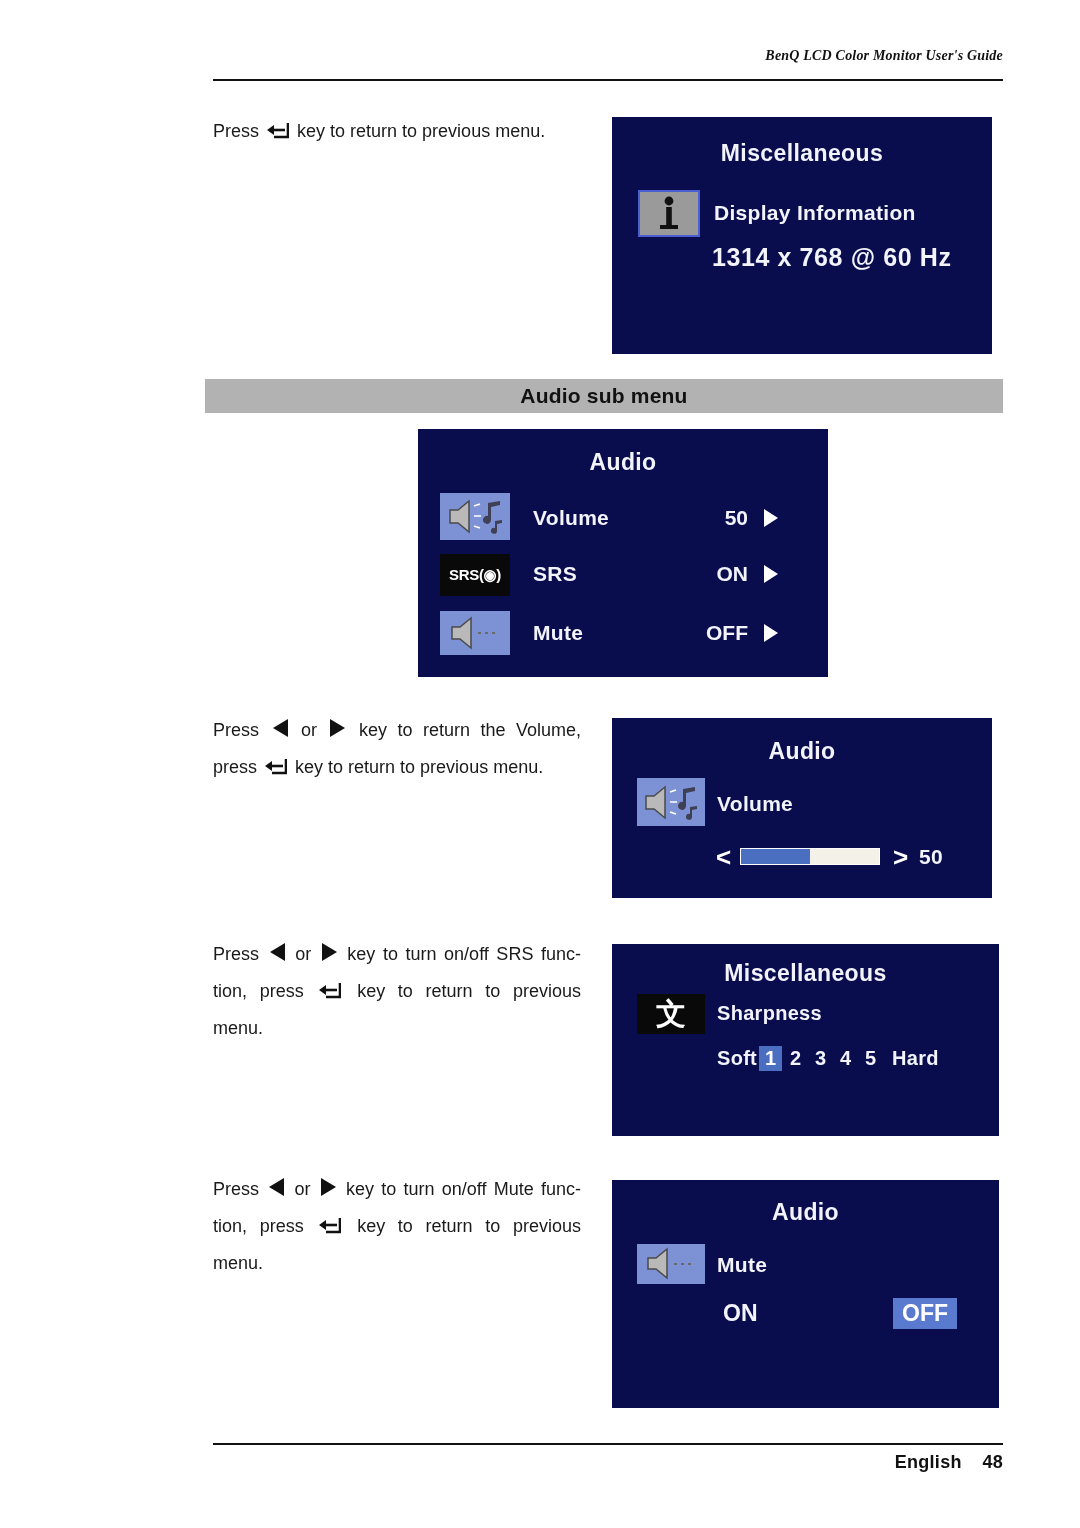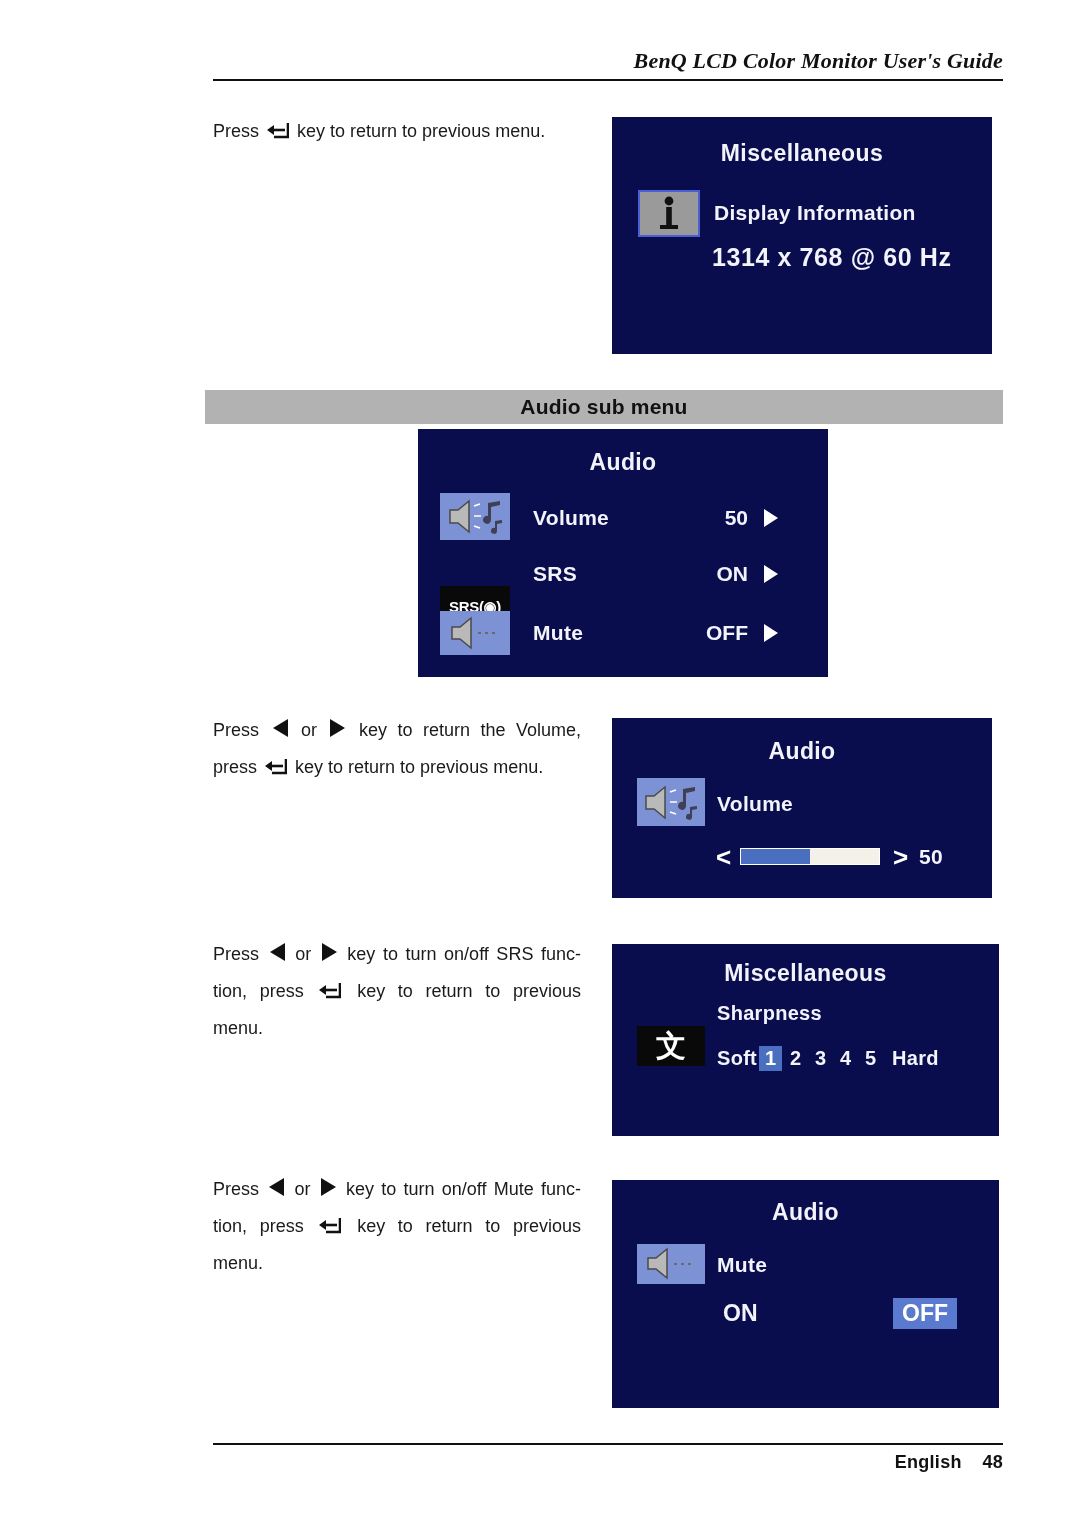--- a/index.html
+++ b/index.html
@@ -18,21 +18,21 @@
 
   
   .page-header {
     position: absolute;
     left: 213px;
     top: 48px;
     width: 790px;
     text-align: right;
     font-family: "Liberation Serif", serif;
     font-style: italic;
-    font-size: 22px;
+    font-size: 14px;
     font-weight: 600;
     letter-spacing: .2px;
     color: #111;
   }
   .header-rule {
     position: absolute;
     left: 213px;
     top: 79px;
     width: 790px;
     height: 2px;
@@ -98,21 +98,21 @@
   .key-tri.right {
     border-top: 9px solid transparent;
     border-bottom: 9px solid transparent;
     border-left: 15px solid #111;
   }
 
   
   .section-banner {
     position: absolute;
     left: 205px;
-    top: 390px;
+    top: 379px;
     width: 798px;
     height: 34px;
     background: #b2b2b2;
     display: flex;
     align-items: center;
     justify-content: center;
     font-size: 21px;
     font-weight: bold;
     color: #111;
     letter-spacing: .2px;
@@ -135,21 +135,21 @@
     letter-spacing: .4px;
     color: #f2f3fb;
   }
 
   
   .tile {
     position: absolute;
     box-sizing: border-box;
   }
   .tile.blue  { background: #7d92d4; }
-  .tile.black { background: #090909; margin-top: 32px; }
+  .tile.black { background: #090909; }
   .tile.gray  { background: #9a9a9a; border: 2px solid #4a5fd0; }
 
   .osd-label {
     position: absolute;
     font-size: 21px;
     letter-spacing: .3px;
     color: #f2f3fb;
   }
   .osd-value {
     position: absolute;

